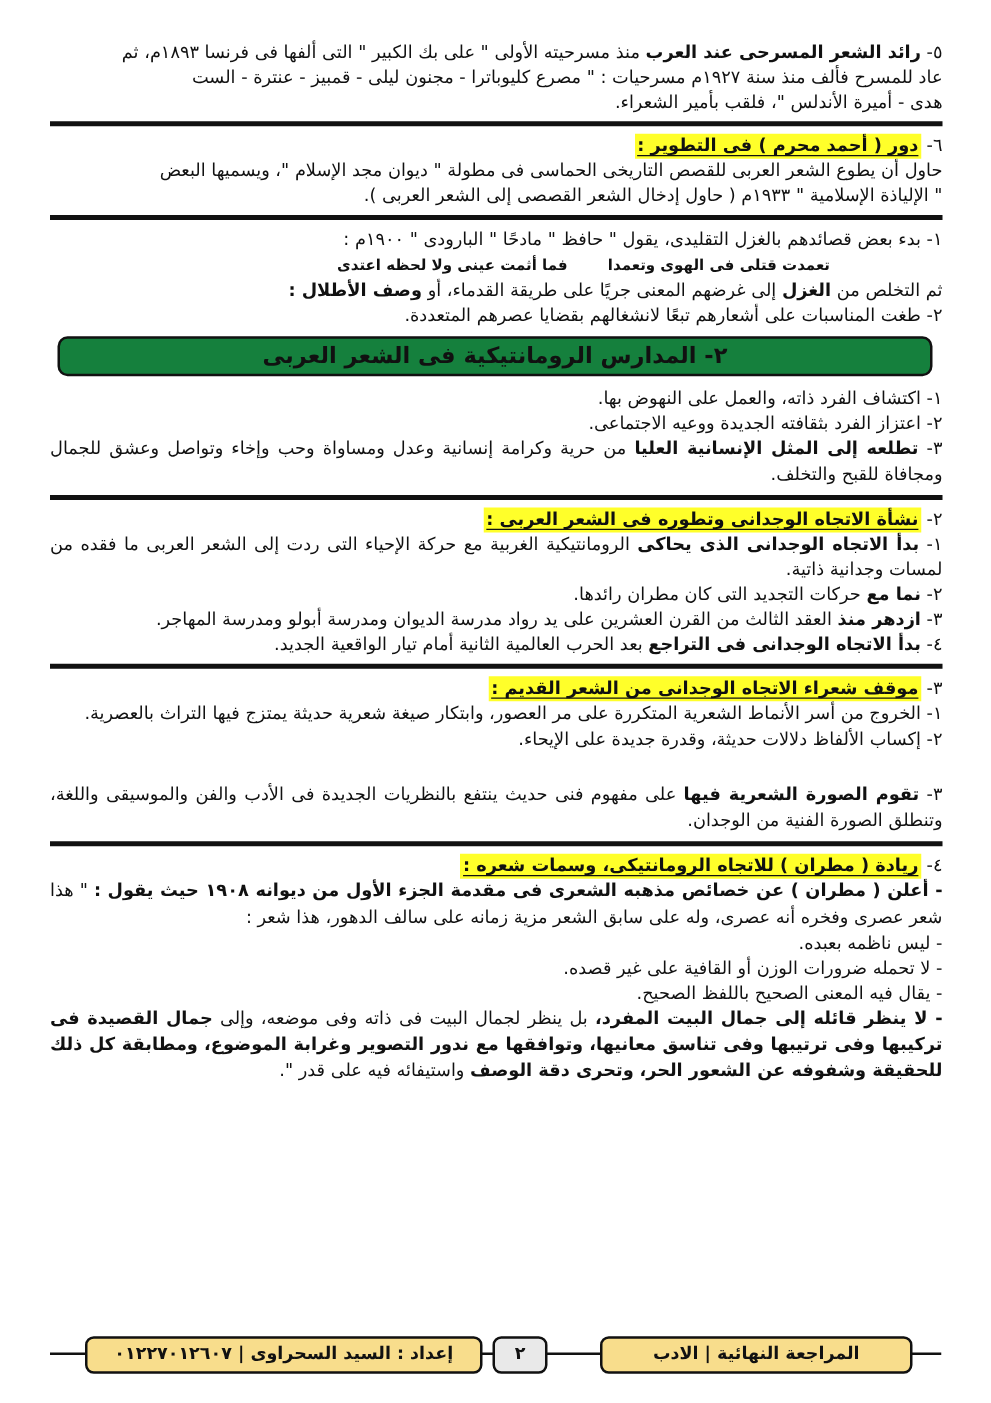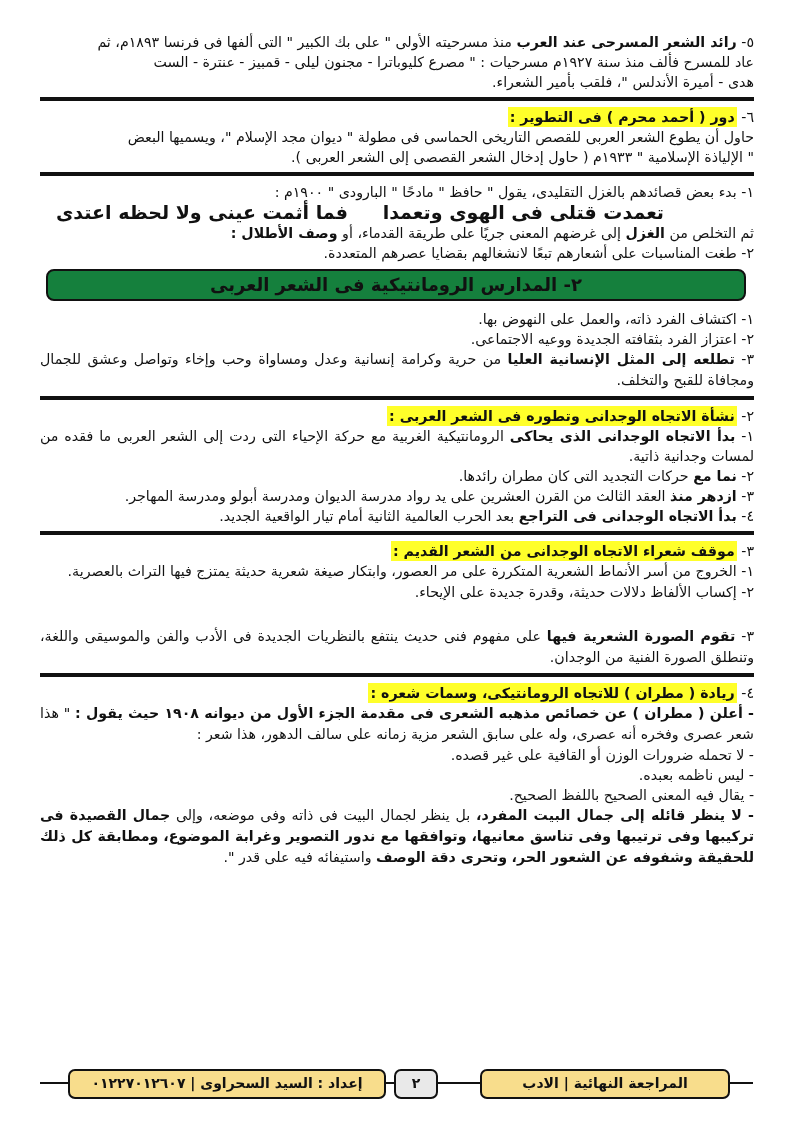--- a/index.html
+++ b/index.html
@@ -3,23 +3,23 @@
   <meta charset="utf-8">
   <style>
     * { box-sizing: border-box; margin: 0; padding: 0; }
     html, body { width: 793px; height: 1122px; background: #ffffff; overflow: hidden; }
     body { font-family: "DejaVu Sans", "Liberation Sans", sans-serif; color: #111; position: relative; }
     .page { position: absolute; left: 40px; top: 32px; width: 714px; direction: rtl; text-align: right; }
     .line { font-size: 14.2px; line-height: 20px; white-space: nowrap; overflow: hidden; }
     .justify { white-space: normal; text-align: justify; text-align-last: right; }
     .b { font-weight: bold; }
     .u { text-decoration-thickness: 1.5px; text-underline-offset: 3px; }
-    .hl { background: #ffff2a; font-weight: bold; text-underline-offset: 3px; padding: 16px 2px; }
+    .hl { background: #ffff2a; font-weight: bold; text-decoration: underline; text-underline-offset: 3px; padding: 16px 2px; }
     .rule { height: 4px; background: #111; margin: 5px 0 6px 0; width: 714px; }
-    .verse { font-weight: bold; font-size: 19px; line-height: 21px; }
+    .verse { font-weight: bold; font-size: 12px; line-height: 21px; }
     .verse .hemi { display: inline-block; }
     .banner {
       margin: 6px 8px 8px 6px; height: 32px; border: 2.5px solid #111; border-radius: 8px;
       background: #15803d; text-align: center; font-weight: bold; font-size: 18px; line-height: 27px;
     }
     .footer { position: absolute; left: 0; top: 1064px; width: 793px; height: 40px; }
     .footer .wire { position: absolute; left: 40px; right: 40px; top: 18px; height: 2px; background: #111; }
     .fbox {
       position: absolute; top: 5px; height: 30px; border: 2.5px solid #111; border-radius: 7px;
       background: #f8dd8c; font-weight: bold; font-size: 14px; line-height: 25px; text-align: center; direction: rtl;
@@ -112,22 +112,22 @@
   <div class="rule"></div>
 
   <div class="line">
     <span>٤-</span>
     <span class="hl">ريادة ( مطران ) للاتجاه الرومانتيكى، وسمات شعره :</span>
   </div>
   <div class="line justify" style="line-height:21px;">
     <span class="b u">- أعلن ( مطران ) عن خصائص مذهبه الشعرى فى مقدمة الجزء الأول من ديوانه ١٩٠٨ حيث يقول :</span>
     <span>" هذا شعر عصرى وفخره أنه عصرى، وله على سابق الشعر مزية زمانه على سالف الدهور، هذا شعر :</span>
   </div>
+  <div class="line">- ليس ناظمه بعبده.</div>
   <div class="line">- لا تحمله ضرورات الوزن أو القافية على غير قصده.</div>
-  <div class="line">- ليس ناظمه بعبده.</div>
   <div class="line">- يقال فيه المعنى الصحيح باللفظ الصحيح.</div>
   <div class="line justify" style="line-height:21px;">
     <span class="b u">- لا ينظر قائله إلى جمال البيت المفرد،</span>
     <span>بل ينظر لجمال البيت فى ذاته وفى موضعه، وإلى</span>
     <span class="b u">جمال القصيدة فى تركيبها وفى ترتيبها وفى تناسق معانيها،</span>
     <span class="b u">وتوافقها مع ندور التصوير وغرابة الموضوع،</span>
     <span class="b u">ومطابقة كل ذلك للحقيقة وشفوفه عن الشعور الحر،</span>
     <span class="b u">وتحرى دقة الوصف</span>
     <span>واستيفائه فيه على قدر ".</span>
   </div>

